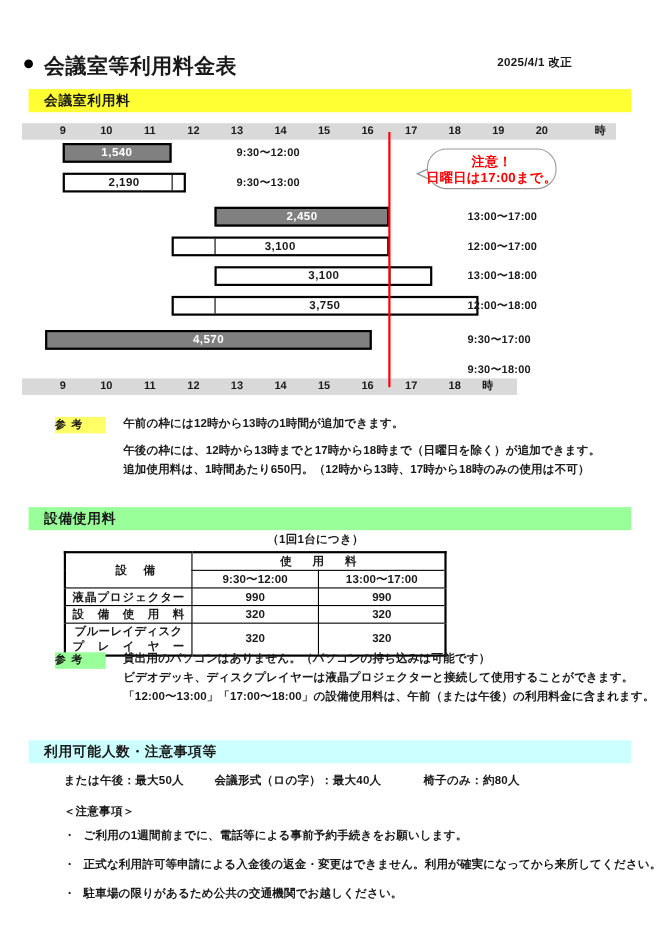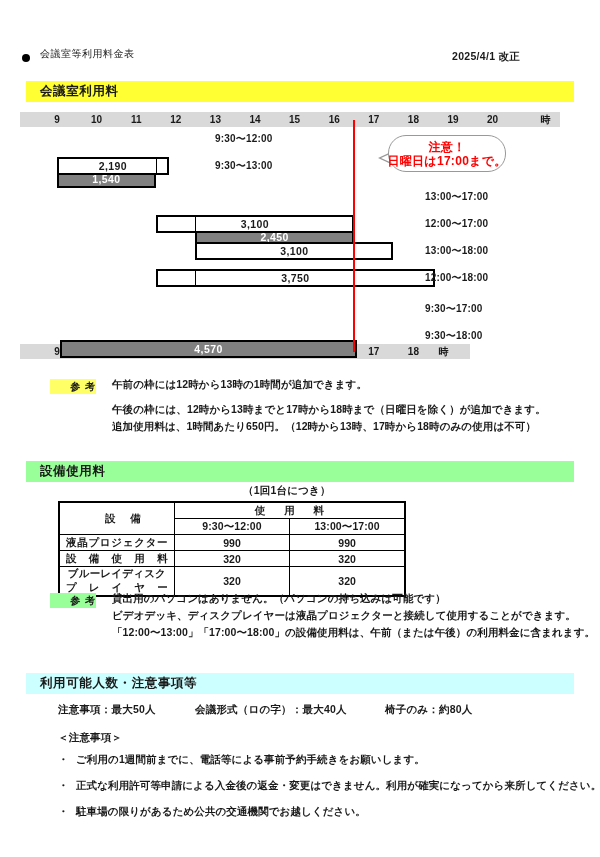--- a/index.html
+++ b/index.html
@@ -31,22 +31,22 @@
   .bullet-dot {
     position: absolute;
     left: 22px; top: 7px;
     width: 8px; height: 8px;
     background: #000;
     border-radius: 50%;
   }
   .doc-title {
     position: absolute;
     left: 40px; top: 0px;
-    font-size: 10px;
-    font-weight: normal;
+    font-size: 19px;
+    font-weight: bold;
     letter-spacing: 0.5px;
     white-space: nowrap;
   }
   .doc-date {
     position: absolute;
     left: 452px; top: 3px;
     font-size: 10.5px;
     font-weight: bold;
     letter-spacing: 0.3px;
     white-space: nowrap;
@@ -127,21 +127,20 @@
     height: 18px;
     box-sizing: border-box;
     border: 2px solid #000;
     display: flex;
     align-items: center;
     justify-content: center;
     z-index: 3;
   }
   .bar.gray {
     background: #808080;
-    margin-top: 40px;
   }
   .bar.white {
     background: #ffffff;
   }
   .bar-label {
     font-size: 10.5px;
     font-weight: bold;
     letter-spacing: 0.4px;
     position: absolute;
     left: 0; right: 0;
@@ -215,21 +214,21 @@
   
   .note {
     position: absolute;
     left: 0; width: 600px;
   }
   .note-badge {
     position: absolute;
     left: 50px;
     width: 46px; height: 15px;
     line-height: 15px;
-    text-align: right;
+    text-align: left;
     font-size: 10px;
     font-weight: bold;
     letter-spacing: 1px;
   }
   .note-badge.yellow { background: #FFFF66; }
   .note-badge.green  { background: #99FF99; }
   .note-lines {
     position: absolute;
     left: 112px;
     font-size: 10.5px;
@@ -419,21 +418,21 @@
           <div class="bar-time" style="left: 425px;">13:00〜18:00</div>
         </div>
         <div class="bar-row" style="top: 157px;">
           <div class="bar white" style="left: 155.8px; width: 279px;">
             <div class="bar-div" style="left: 37.6px;"></div>
             <div class="bar-label">3,750</div>
           </div>
           <div class="bar-time" style="left: 425px;">12:00〜18:00</div>
         </div>
         <div class="bar-row" style="top: 188px;">
-          <div class="bar gray" style="left: 60px; width: 297px;">
+          <div class="bar gray" style="left: 41px; width: 297px;">
             <div class="bar-label">4,570</div>
           </div>
           <div class="bar-time" style="left: 425px;">9:30〜17:00</div>
         </div>
         <div class="bar-row" style="top: 215px;">
           <div class="bar-time" style="left: 425px;">9:30〜18:00</div>
         </div>
       </div>
 
     <div class="callout">
@@ -493,21 +492,21 @@
     <div class="note-lines" style="top:0px;">
       <div class="nl-gap-2">貸出用のパソコンはありません。（パソコンの持ち込みは可能です）</div>
       <div class="nl-gap-2">ビデオデッキ、ディスクプレイヤーは液晶プロジェクターと接続して使用することができます。</div>
       <div>「12:00〜13:00」「17:00〜18:00」の設備使用料は、午前（または午後）の利用料金に含まれます。</div>
     </div>
   </div>
 
   <div class="section-head sh-info">利用可能人数・注意事項等</div>
 
   <div class="capacity">
-    <div class="cap-item" style="left:58px;">注意事項：最大50人</div>
+    <div class="cap-item" style="left:58px;">または午後：最大50人</div>
     <div class="cap-item" style="left:195px;">会議形式（ロの字）：最大40人</div>
     <div class="cap-item" style="left:385px;">椅子のみ：約80人</div>
   </div>
 
   <div class="prec">
     <div class="prec-title">＜注意事項＞</div>
     <div class="prec-list">
       <div class="prec-item">
         <span class="dot">・</span>
         <span>ご利用の1週間前までに、電話等による事前予約手続きをお願いします。</span>

